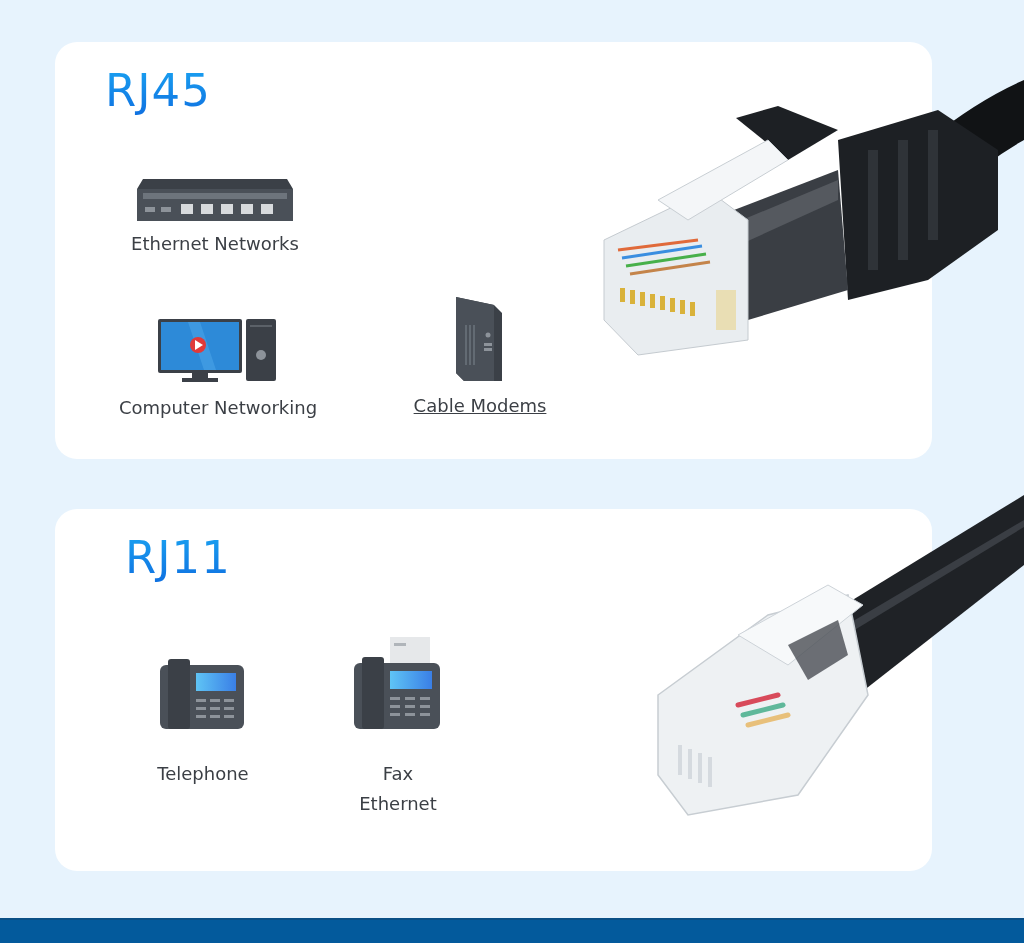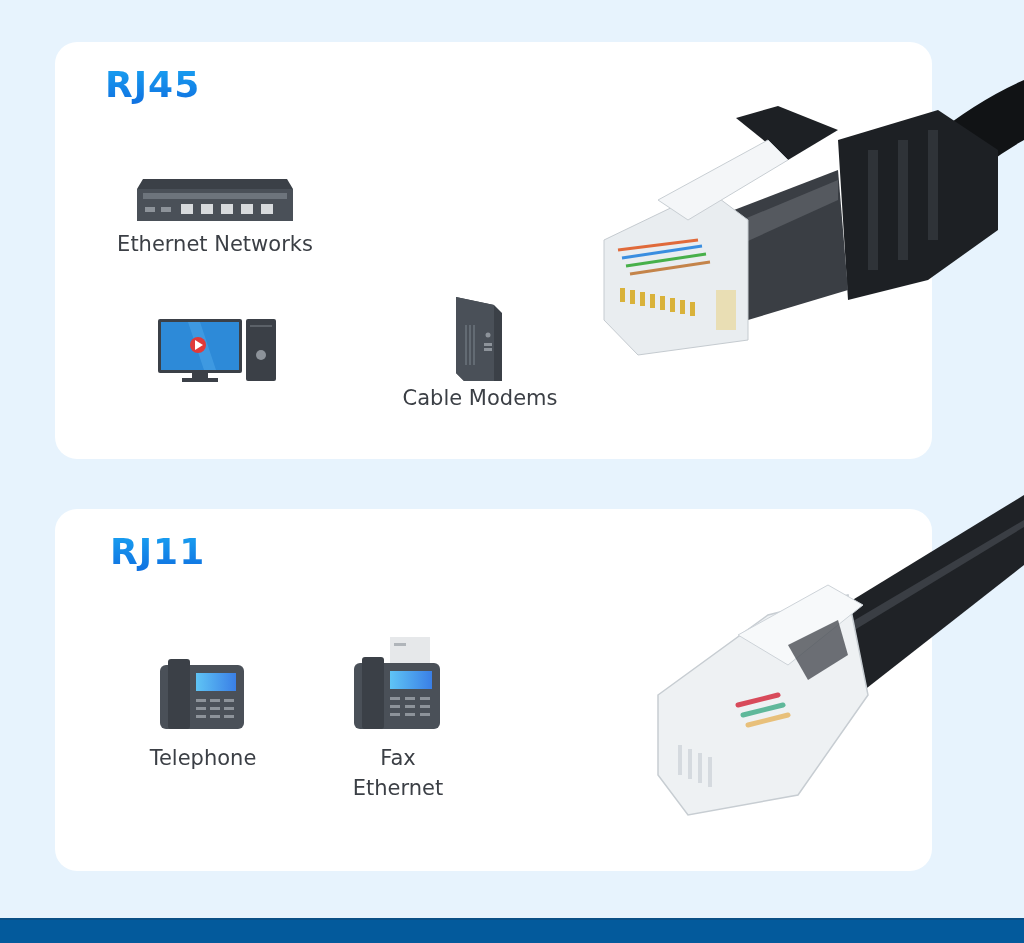--- a/index.html
+++ b/index.html
@@ -14,32 +14,32 @@
     left: 55px;
     width: 877px;
     background: #ffffff;
     border-radius: 22px;
   }
   .card.rj45 { top: 42px; height: 417px; }
   .card.rj11 { top: 509px; height: 362px; }
   .title {
     position: absolute;
     font-family: "DejaVu Sans", sans-serif;
-    font-weight: bold;
-    font-size: 36px;
+    font-weight: normal;
+    font-size: 45px;
     letter-spacing: 1px;
     background: linear-gradient(180deg, #1aa4f2 0%, #0f6fe0 100%);
     -webkit-background-clip: text;
     background-clip: text;
     color: transparent;
   }
   .item { position: absolute; text-align: center; }
   .item .label {
     color: #3b3f45;
-    font-size: 21px;
+    font-size: 18px;
     line-height: 30px;
     white-space: nowrap;
   }
   .item svg { display: block; margin: 0 auto; }
   .footer-bar {
     position: absolute; left: 0; top: 918px; width: 1024px; height: 25px;
     background: #035a9c;
     border-top: 2px solid #0a4f86;
   }
   .connector { position: absolute; }
@@ -78,36 +78,37 @@
       <rect x="3" y="5" width="78" height="48" fill="#2d8ad8"></rect>
       <polygon points="30,5 42,5 58,53 46,53" fill="#4aa3e8" opacity="0.6"></polygon>
       <circle cx="40" cy="28" r="8" fill="#e03a3a"></circle>
       <polygon points="37,23 37,33 45,28" fill="#ffffff"></polygon>
       <rect x="34" y="56" width="16" height="5" fill="#3b4047"></rect>
       <rect x="24" y="61" width="36" height="4" fill="#3b4047"></rect>
       <rect x="88" y="2" width="30" height="62" rx="2" fill="#3b4047"></rect>
       <rect x="92" y="8" width="22" height="2" fill="#5b6168"></rect>
       <circle cx="103" cy="38" r="5" fill="#8d939a"></circle>
     </svg>
+    <div class="label" style="margin-top:10px;">Computer Networking</div>
   </div>
 
   <div class="item" style="left:335px; top:253px; width:180px;">
     <svg width="52" height="88" viewBox="0 0 52 88">
       <polygon points="2,2 40,10 48,18 48,86 10,86 2,78" fill="#3b4047"></polygon>
       <polygon points="2,2 40,10 40,86 10,86 2,78" fill="#4a5058"></polygon>
       <g stroke="#6d747c" stroke-width="1.5">
         <line x1="12" y1="30" x2="12" y2="70"></line>
         <line x1="16" y1="30" x2="16" y2="70"></line>
         <line x1="20" y1="30" x2="20" y2="70"></line>
       </g>
       <circle cx="34" cy="40" r="2.5" fill="#8d939a"></circle>
       <rect x="30" y="48" width="8" height="3" fill="#8d939a"></rect>
       <rect x="30" y="53" width="8" height="3" fill="#8d939a"></rect>
     </svg>
-    <div class="label" style="margin-top:0;">Cable Modems</div>
+    <div class="label" style="margin-top:8px;text-decoration:underline;">Cable Modems</div>
   </div>
 </div>
 
 <svg class="connector" style="left:598px; top:70px;" width="426" height="290" viewBox="0 0 426 290">
 
   <path d="M330,70 Q380,30 426,10 L426,70 Q390,90 360,120 Z" fill="#111315"></path>
 
   <path d="M240,70 L340,40 L400,80 L400,160 L330,210 L250,230 Z" fill="#1d2024"></path>
   <g fill="#2f3338">
     <rect x="270" y="80" width="10" height="120"></rect>
@@ -137,21 +138,21 @@
     <rect x="52" y="224" width="5" height="14"></rect>
     <rect x="62" y="226" width="5" height="14"></rect>
     <rect x="72" y="228" width="5" height="14"></rect>
     <rect x="82" y="230" width="5" height="14"></rect>
     <rect x="92" y="232" width="5" height="14"></rect>
   </g>
   <rect x="118" y="220" width="20" height="40" fill="#e8d79a" opacity="0.7"></rect>
 </svg>
 
 <div class="card rj11">
-  <div class="title" style="left:55px; top:22px;">RJ11</div>
+  <div class="title" style="left:70px; top:22px;">RJ11</div>
 
   <div class="item" style="left:75px; top:150px; width:146px;">
     <svg width="86" height="70" viewBox="0 0 86 70">
       <rect x="0" y="6" width="84" height="64" rx="6" fill="#4a5058"></rect>
       <rect x="8" y="0" width="22" height="70" rx="3" fill="#3b4047"></rect>
       <defs>
         <linearGradient id="scr1" x1="0" x2="1" y1="0" y2="0">
           <stop offset="0" stop-color="#5fc4f5"></stop>
           <stop offset="1" stop-color="#3a7fe6"></stop>
         </linearGradient>
@@ -162,21 +163,21 @@
           <rect x="50" y="40" width="10" height="3"></rect>
           <rect x="64" y="40" width="10" height="3"></rect>
         <rect x="36" y="48" width="10" height="3"></rect>
           <rect x="50" y="48" width="10" height="3"></rect>
           <rect x="64" y="48" width="10" height="3"></rect>
         <rect x="36" y="56" width="10" height="3"></rect>
           <rect x="50" y="56" width="10" height="3"></rect>
           <rect x="64" y="56" width="10" height="3"></rect>
       </g>
     </svg>
-    <div class="label" style="margin-top:14px;text-align:center;">Telephone</div>
+    <div class="label" style="margin-top:30px;text-align:center;">Telephone</div>
   </div>
 
   <div class="item" style="left:270px; top:128px; width:146px;">
     <svg width="88" height="92" viewBox="0 0 88 92">
       <rect x="36" y="0" width="40" height="26" fill="#e6e8ea"></rect>
       <rect x="40" y="6" width="12" height="3" fill="#b0b5ba"></rect>
       <rect x="0" y="26" width="86" height="66" rx="6" fill="#4a5058"></rect>
       <rect x="8" y="20" width="22" height="72" rx="3" fill="#3b4047"></rect>
       <defs>
         <linearGradient id="scr2" x1="0" x2="1" y1="0" y2="0">
@@ -190,21 +191,21 @@
           <rect x="51" y="60" width="10" height="3"></rect>
           <rect x="66" y="60" width="10" height="3"></rect>
         <rect x="36" y="68" width="10" height="3"></rect>
           <rect x="51" y="68" width="10" height="3"></rect>
           <rect x="66" y="68" width="10" height="3"></rect>
         <rect x="36" y="76" width="10" height="3"></rect>
           <rect x="51" y="76" width="10" height="3"></rect>
           <rect x="66" y="76" width="10" height="3"></rect>
       </g>
     </svg>
-    <div class="label" style="margin-top:14px;">Fax</div>
+    <div class="label" style="margin-top:30px;">Fax</div>
     <div class="label">Ethernet</div>
   </div>
 </div>
 
 <svg class="connector" style="left:648px; top:495px;" width="376" height="340" viewBox="0 0 376 340">
 
   <path d="M180,120 L376,0 L376,70 L210,200 Z" fill="#1f2226"></path>
   <path d="M190,135 L376,25 L376,32 L195,142 Z" fill="#3a3e44"></path>
 
   <path d="M10,200 L120,120 L200,100 L220,200 L150,300 L40,320 L10,280 Z" fill="#eef1f3" stroke="#c7cdd2" stroke-width="1.5"></path>

